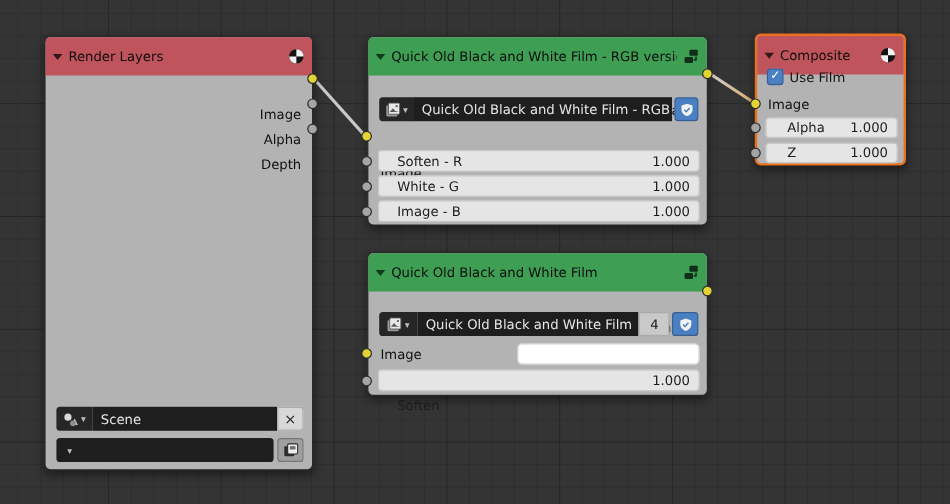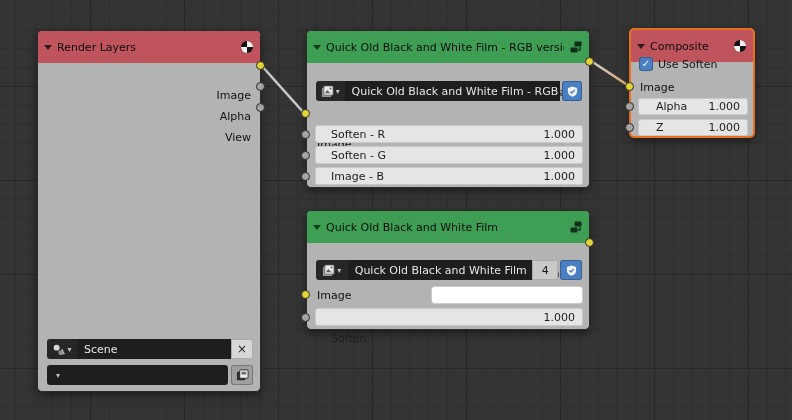--- a/index.html
+++ b/index.html
@@ -131,21 +131,21 @@
     <span class="nhead-title">Render Layers</span>
     <svg class="nhead-icon" viewBox="0 0 14 14">
       <circle cx="7" cy="7" r="6" fill="#141414"></circle>
       <path d="M7 1 A6 6 0 0 1 13 7 L7 7 Z" fill="#f2f2f2"></path>
       <path d="M7 13 A6 6 0 0 1 1 7 L7 7 Z" fill="#f2f2f2"></path>
     </svg>
   </div>
 
   <span class="out-label" style="top:58px;">Image</span>
   <span class="out-label" style="top:79px;">Alpha</span>
-  <span class="out-label" style="top:100px;">View</span>
+  <span class="out-label" style="top:100px;">Depth</span>
   <span class="sock yellow" style="right:-5px; top:30px;"></span>
   <span class="sock gray" style="right:-5px; top:51px;"></span>
   <span class="sock gray" style="right:-5px; top:72px;"></span>
 
   <div class="row" style="left:9px; top:308px; width:206px; height:20px;">
     <div class="iconbtn" style="width:30px; border-radius:3px 0 0 3px;">
       <svg width="13" height="13" viewBox="0 0 14 14">
         <circle cx="5" cy="5" r="3.2" fill="#d8d8d8"></circle>
         <path d="M8 12 L11 6 L14 12 Z" fill="#bbbbbb"></path>
         <circle cx="9.5" cy="10.5" r="2.6" fill="#8f8f8f"></circle>
@@ -208,21 +208,21 @@
   <span class="in-label" style="top:107px;">Image</span>
   <span class="sock yellow" style="left:-6px; top:78px;"></span>
 
   <div class="slider" style="left:8px; top:94px; width:268px; height:18px;">
     <span class="sl-label" style="padding-left:8px;">Soften - R</span>
     <span class="sl-val">1.000</span>
   </div>
   <span class="sock gray" style="left:-6px; top:99px;"></span>
 
   <div class="slider" style="left:8px; top:115px; width:268px; height:18px;">
-    <span class="sl-label" style="padding-left:8px;">Soften - G</span>
+    <span class="sl-label" style="padding-left:8px;">White - G</span>
     <span class="sl-val">1.000</span>
   </div>
   <span class="sock gray" style="left:-6px; top:120px;"></span>
 
   <div class="slider" style="left:8px; top:136px; width:268px; height:18px;">
     <span class="sl-label" style="padding-left:8px;">Image - B</span>
     <span class="sl-val">1.000</span>
   </div>
   <span class="sock gray" style="left:-6px; top:141px;"></span>
 </div>
@@ -278,21 +278,21 @@
     <span class="nhead-title">Composite</span>
     <svg class="nhead-icon" viewBox="0 0 14 14">
       <circle cx="7" cy="7" r="6" fill="#141414"></circle>
       <path d="M7 1 A6 6 0 0 1 13 7 L7 7 Z" fill="#f2f2f2"></path>
       <path d="M7 13 A6 6 0 0 1 1 7 L7 7 Z" fill="#f2f2f2"></path>
     </svg>
   </div>
 
   <div class="row" style="left:8px; top:26px; height:16px; align-items:center; gap:5px;">
     <span class="checkbox">✓</span>
-    <span>Use Soften</span>
+    <span>Use Film</span>
   </div>
 
   <span class="in-label" style="top:51px; left:9px;">Image</span>
   <span class="sock yellow" style="left:-6px; top:52px;"></span>
 
   <div class="slider kv" style="left:7px; top:68px; width:110px; height:17px;">
     <span class="sl-label" style="padding-left:10px;">Alpha</span>
     <span class="sl-val">1.000</span>
   </div>
   <span class="sock gray" style="left:-6px; top:72px;"></span>

